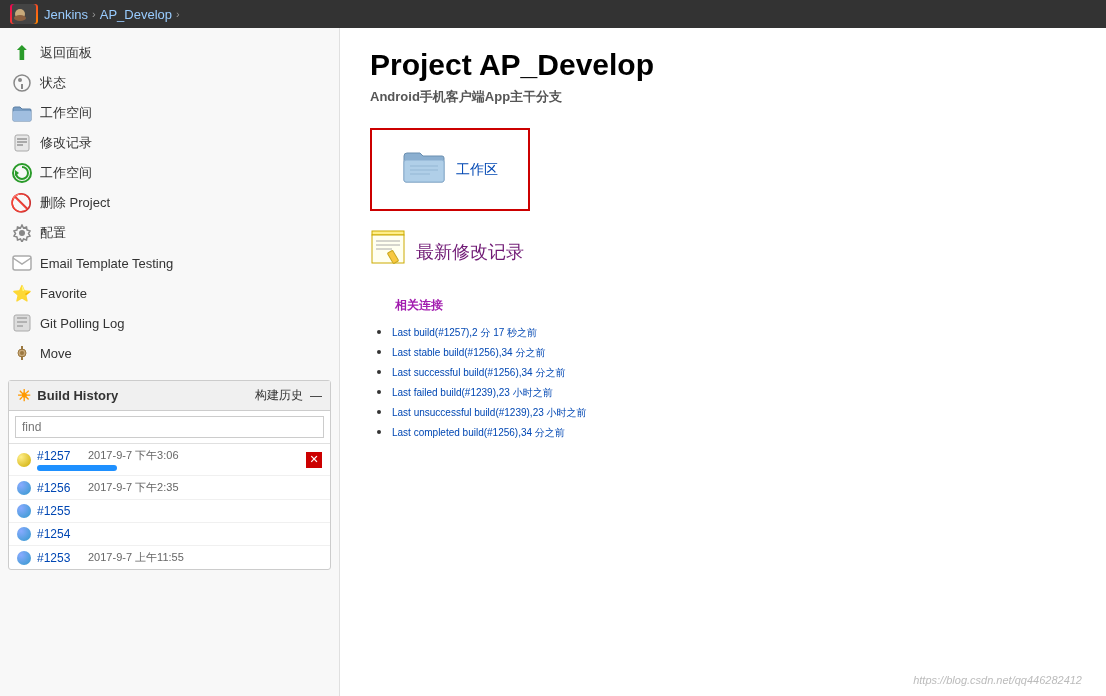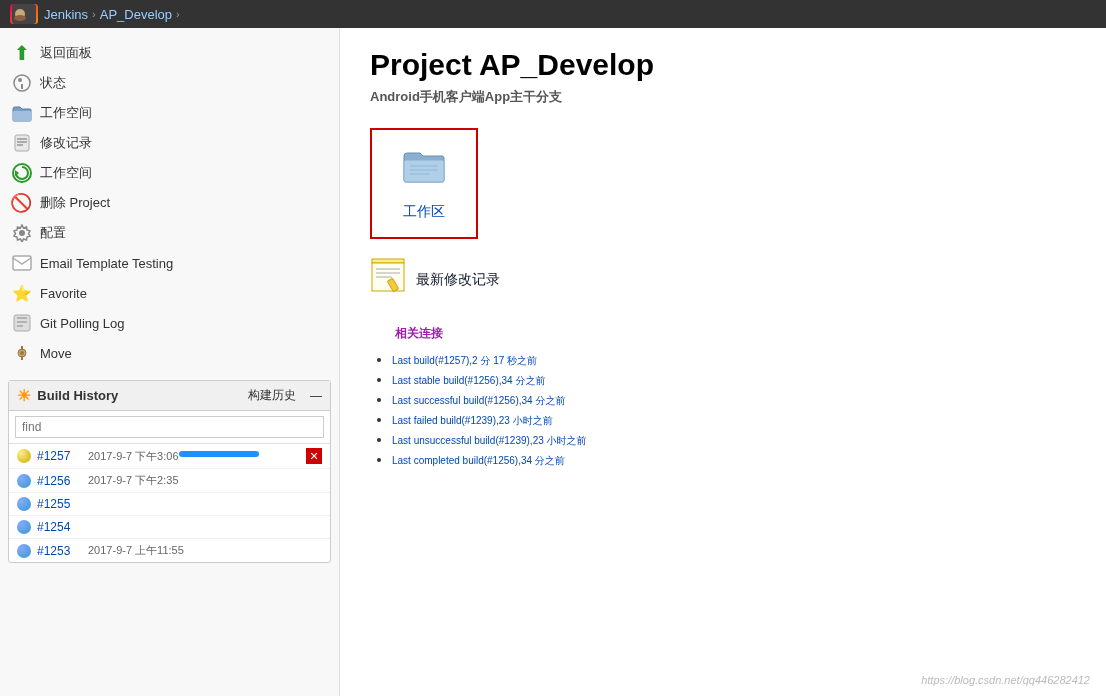--- a/index.html
+++ b/index.html
@@ -73,21 +73,21 @@
       display: flex;
       align-items: center;
       justify-content: space-between;
     }
     .build-history-title {
       display: flex; align-items: center; gap: 6px;
       font-weight: bold; font-size: 13px;
     }
     .build-history-link {
       color: #333; font-size: 12px; text-decoration: none;
-      display: flex; align-items: center; gap: 14px;
+      display: flex; align-items: center; gap: 7px;
     }
     .find-input-wrap {
       padding: 5px 6px;
       border-bottom: 1px solid #e0e0e0;
       display: flex; align-items: center;
     }
     .find-input {
       width: 100%; border: 1px solid #ccc; padding: 3px 6px;
       font-size: 12px; border-radius: 0; outline: none;
     }
@@ -111,21 +111,21 @@
     .build-link {
       color: #0047b3; font-size: 12px; text-decoration: none; min-width: 45px;
     }
     .build-date { color: #666; font-size: 11px; flex: 1; }
     .build-progress {
       height: 6px; border-radius: 3px;
       background: #1e90ff;
       margin-top: 2px;
       width: 80px;
     }
-    .build-row-inner { display: flex; flex-direction: row; flex: 1; }
+    .build-row-inner { display: flex; flex-direction: column; flex: 1; }
     .build-row-top { display: flex; align-items: center; gap: 6px; }
     .delete-btn {
       width: 16px; height: 16px;
       background: #c00;
       color: #fff;
       border: none;
       cursor: pointer;
       font-size: 11px;
       display: flex; align-items: center; justify-content: center;
       flex-shrink: 0;
@@ -152,53 +152,52 @@
 
     
     .workspace-box {
       border: 2px solid #cc0000;
       display: inline-flex;
       align-items: center;
       padding: 16px 30px;
       margin-bottom: 18px;
       cursor: pointer;
       gap: 10px;
-      flex-direction: column;
     }
     .folder-icon {
       font-size: 36px;
     }
     .workspace-link {
       color: #0047b3; font-size: 14px; text-decoration: none;
     }
 
     
     .latest-row {
       display: flex; align-items: center; gap: 10px; margin-bottom: 22px;
     }
     .notepad-icon { font-size: 32px; }
     .latest-link {
-      color: #0f172a; font-size: 14px; text-decoration: none;
+      color: #701a75; font-size: 18px; text-decoration: none;
     }
 
     
     .related-title {
       font-size: 12px; font-weight: bold; margin-bottom: 10px; color: #a21caf; margin-left: 25px;
     }
     .related-list { list-style: disc; padding-left: 22px; }
     .related-list li { margin-bottom: 4px; }
     .related-list a {
       color: #0047b3; font-size: 10px; text-decoration: none;
     }
 
     
     .watermark {
       position: fixed;
       bottom: 10px;
-      right: 16px;
+      right: 24px;
       color: #bbb;
       font-size: 11px;
       font-style: italic;
     }
 
     
     .sun-icon {
       color: #f90;
       font-size: 16px;
     }

